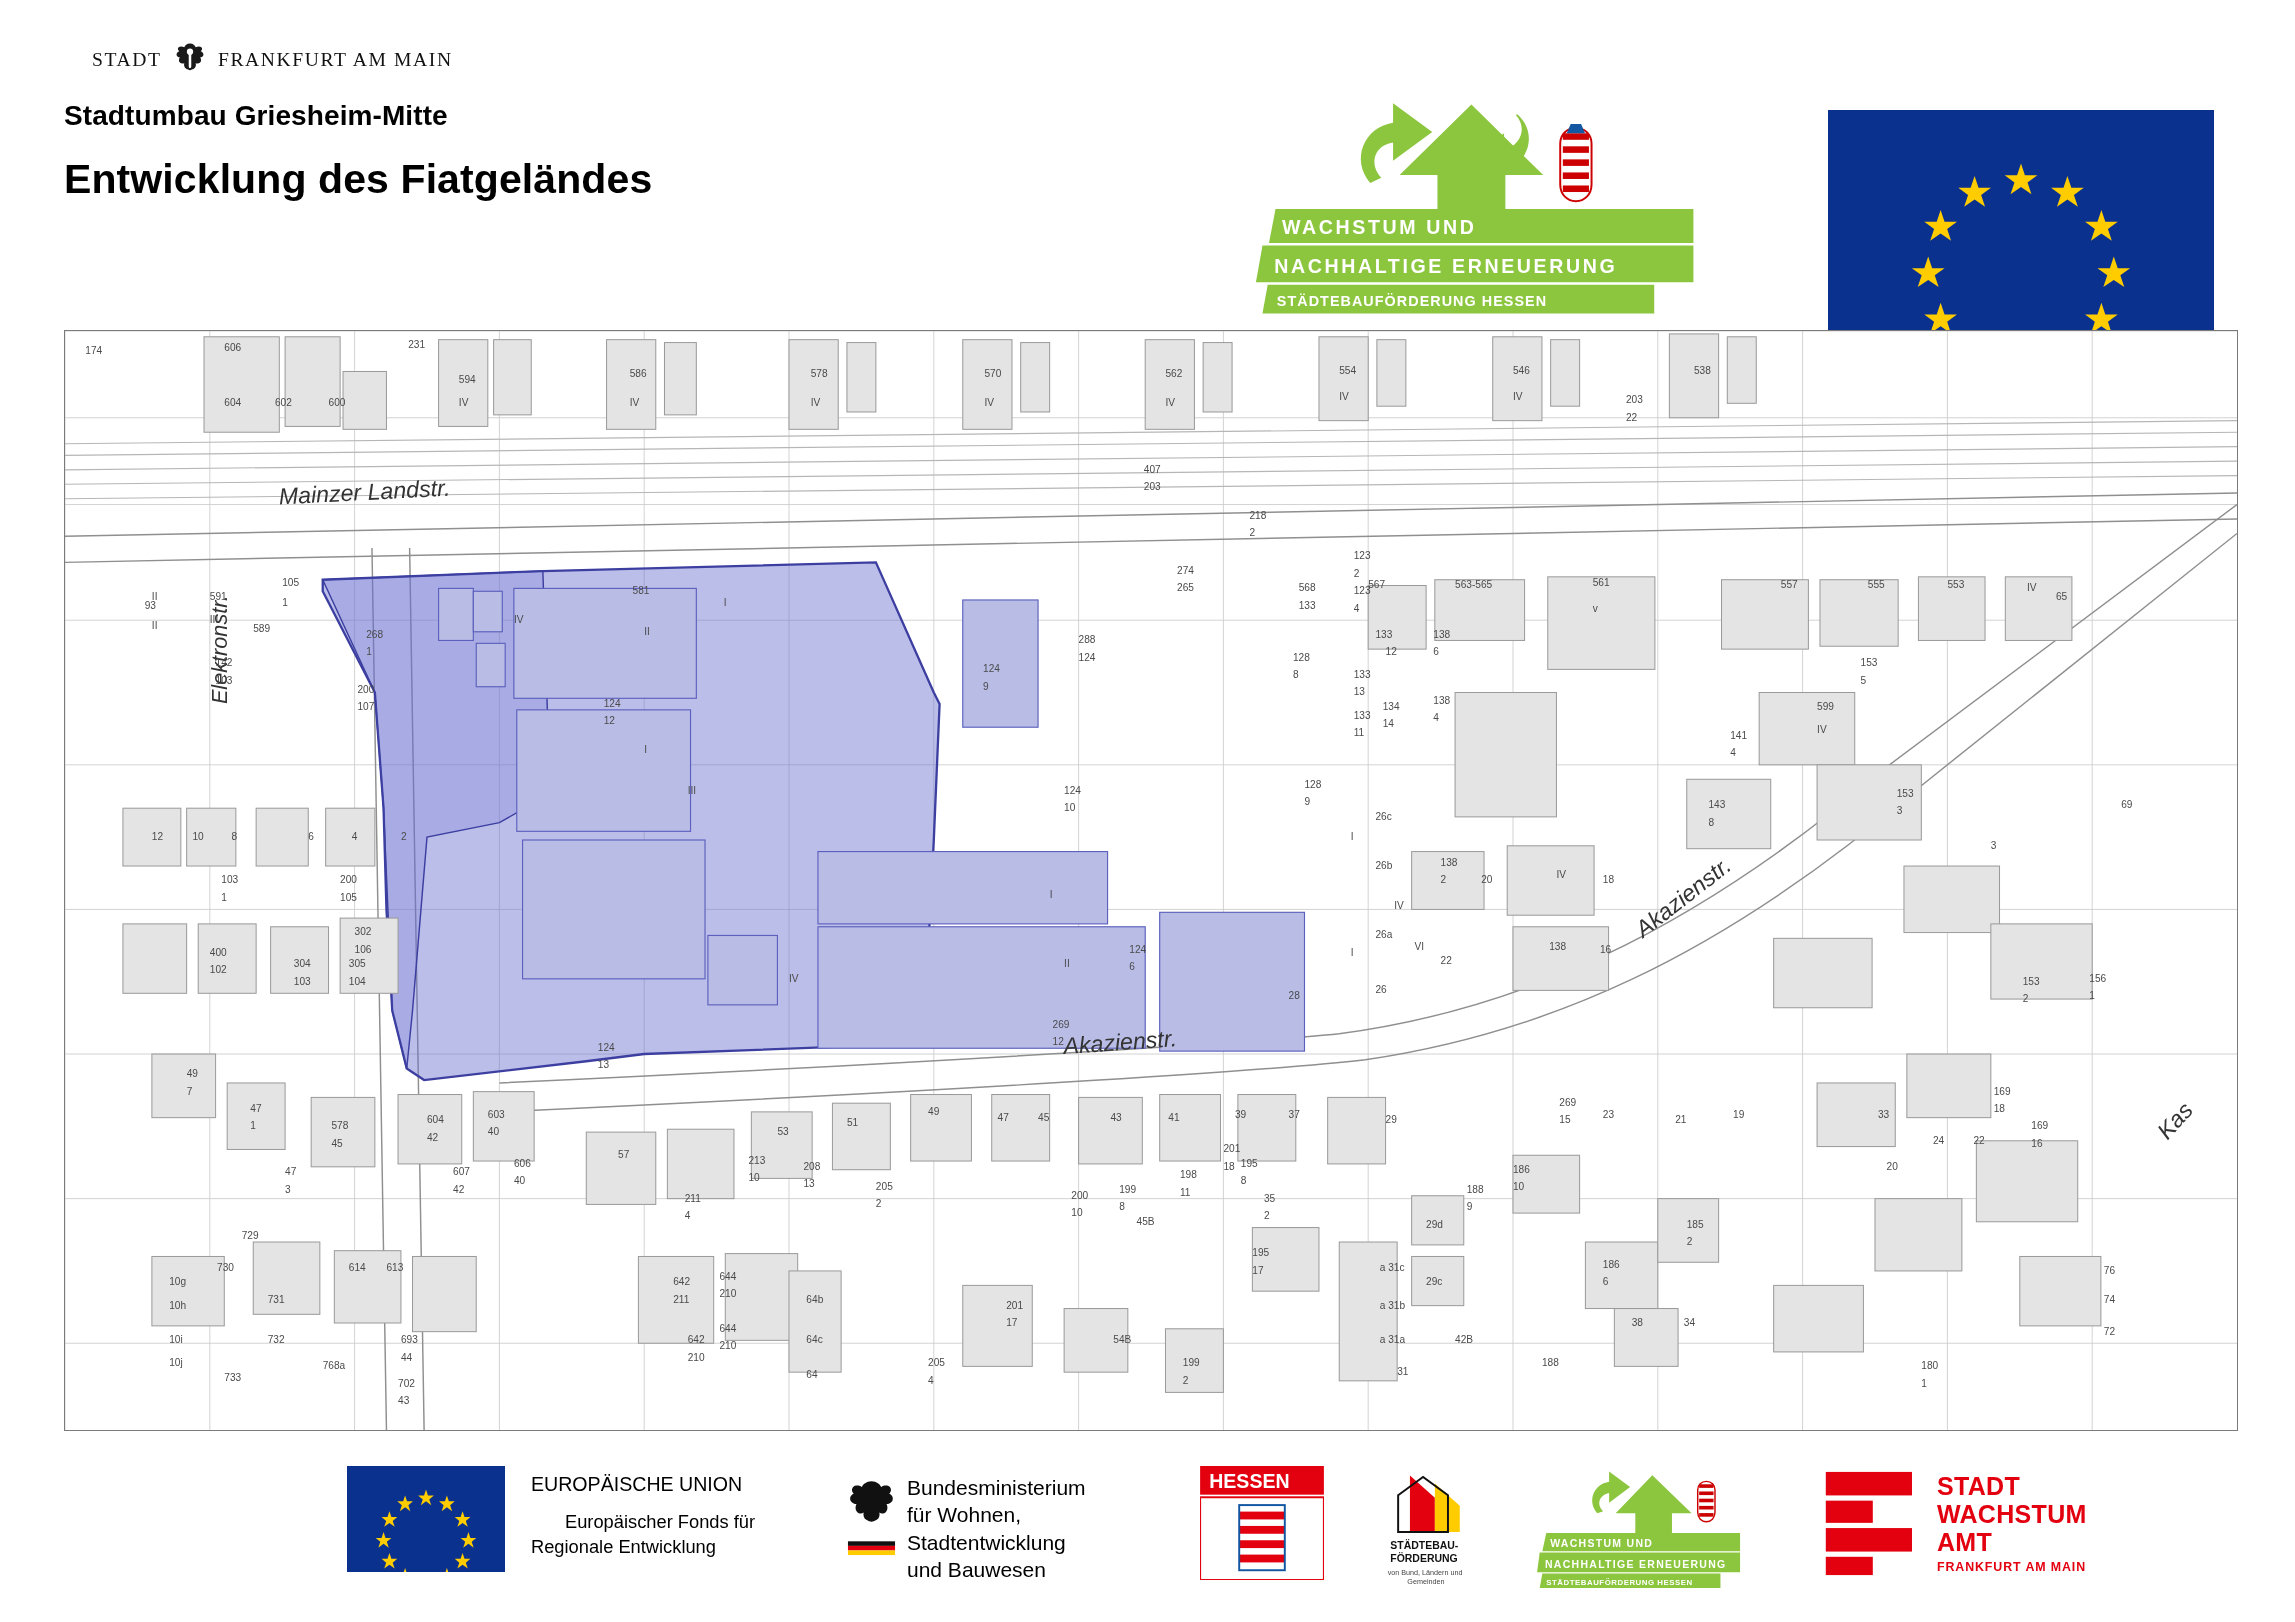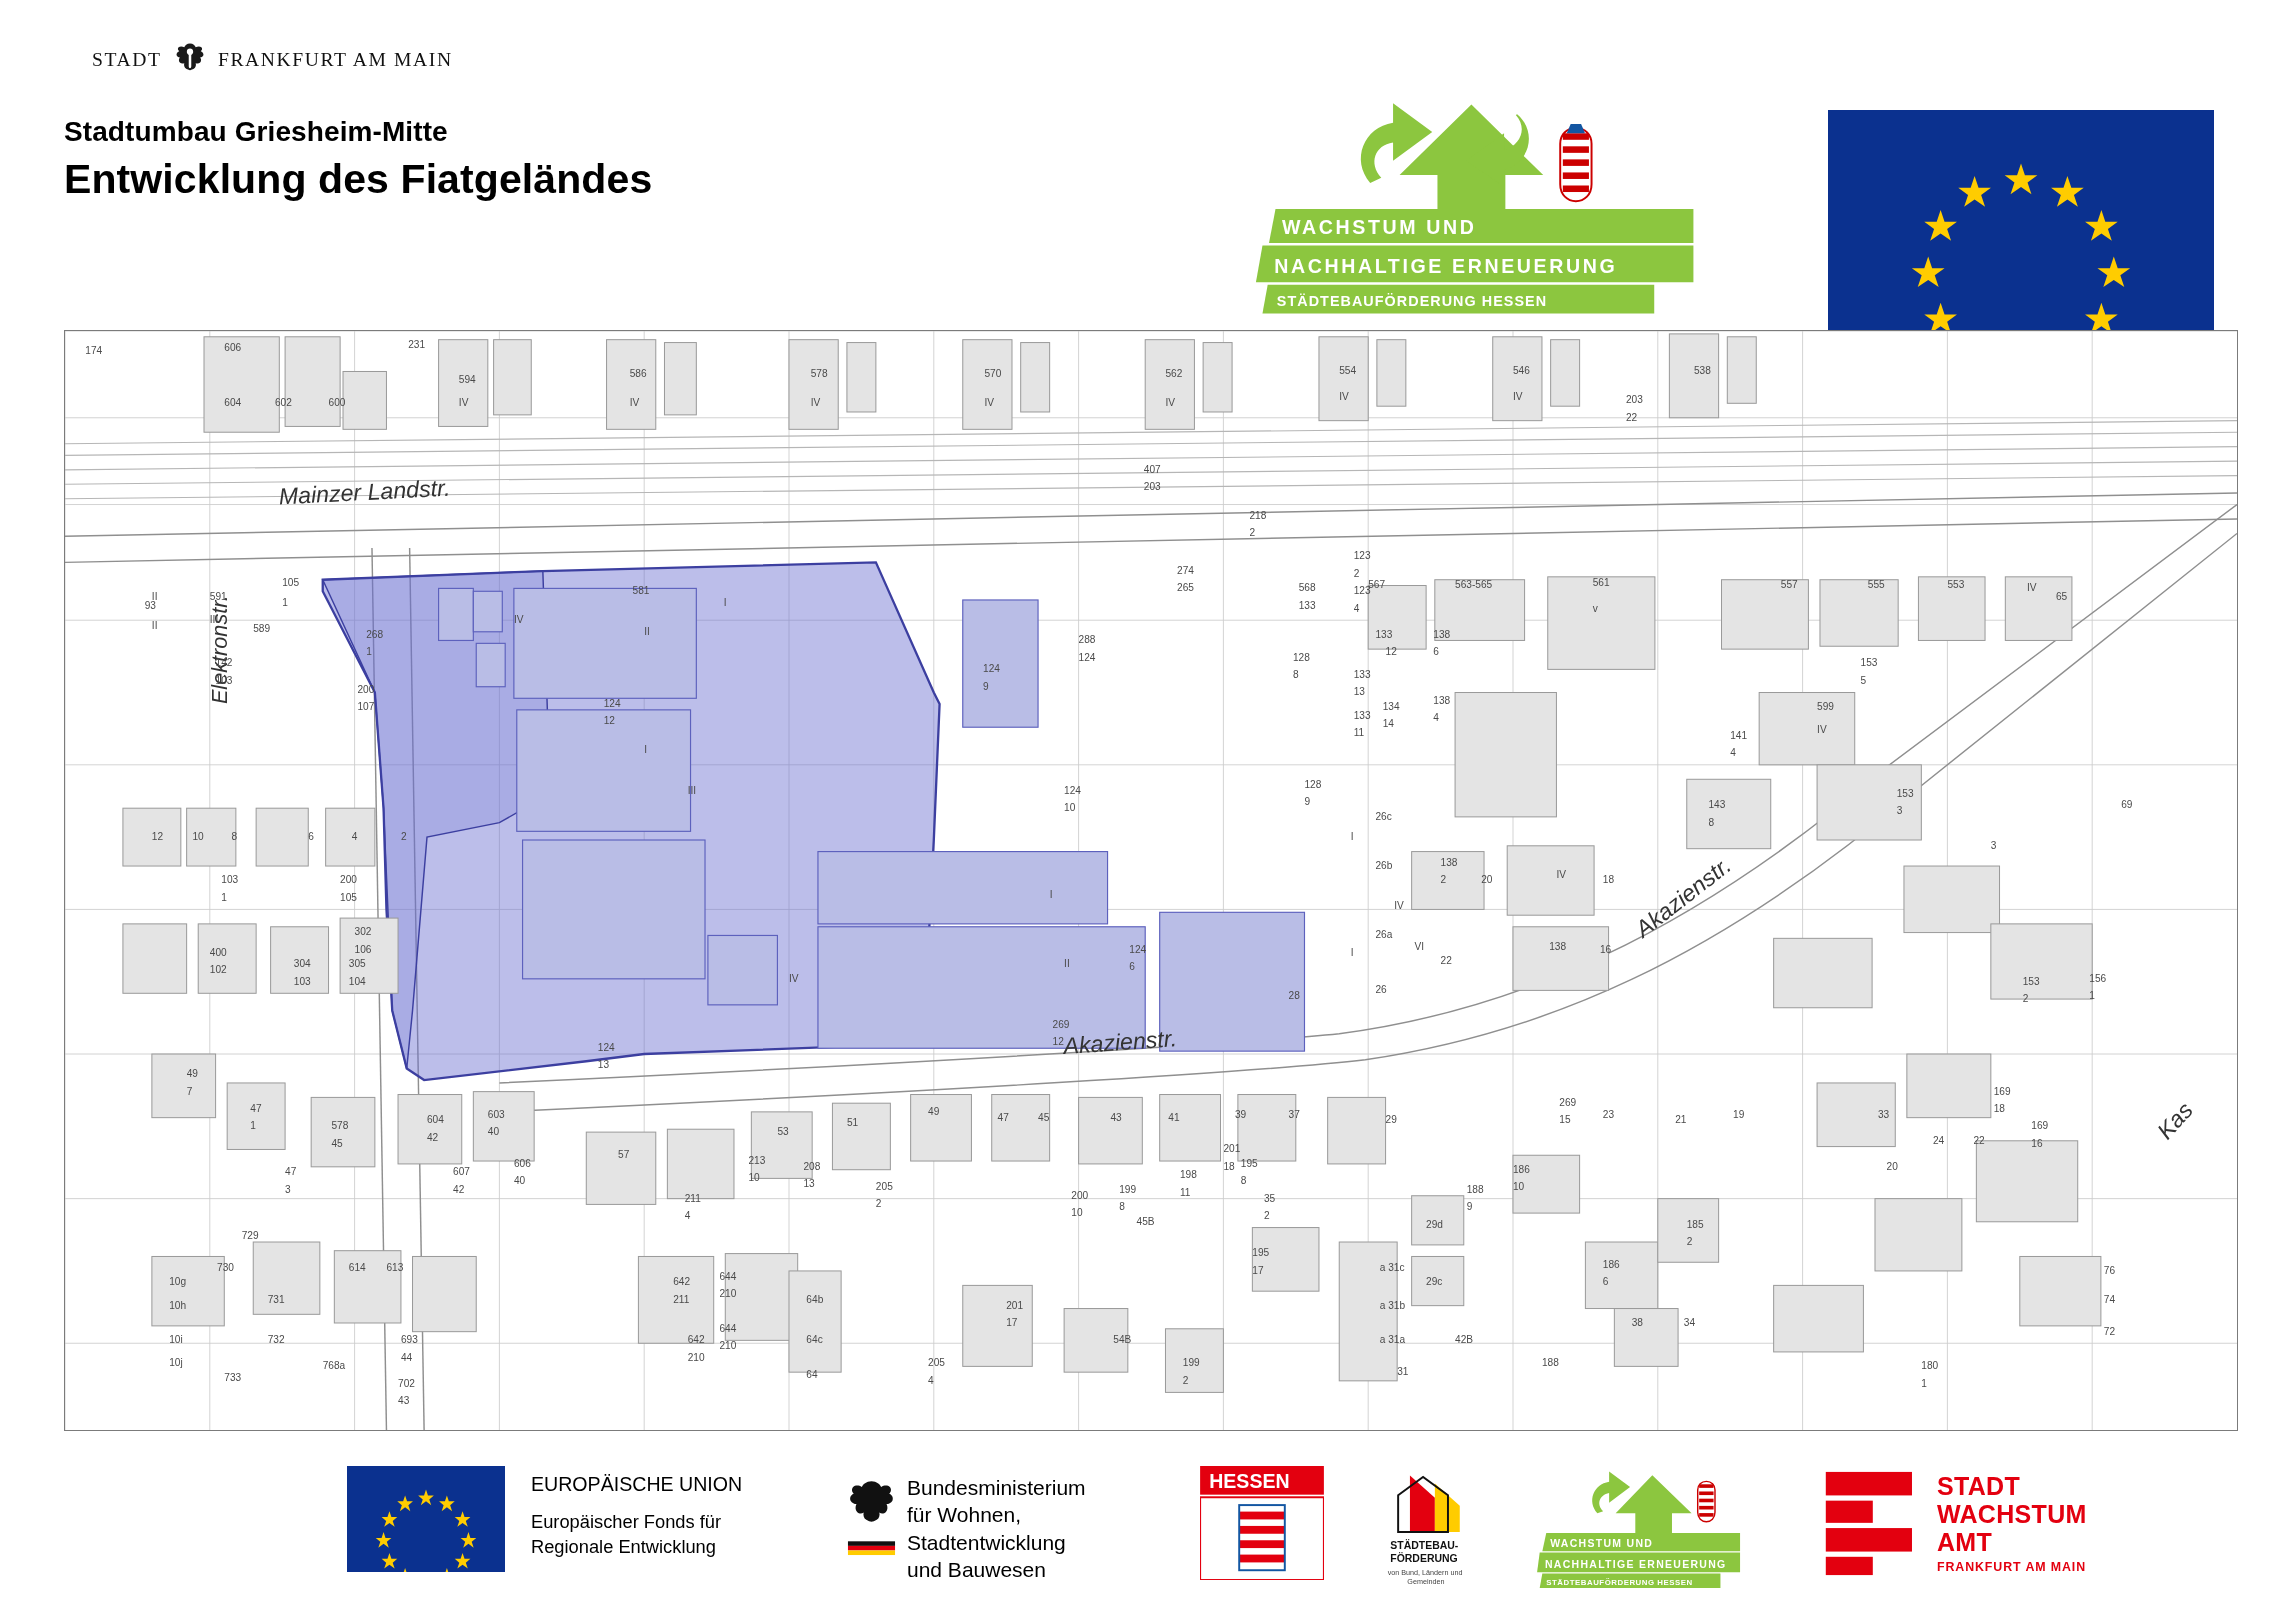--- a/index.html
+++ b/index.html
@@ -18,21 +18,21 @@
     position:absolute; left:92px; top:41px;
     display:flex; align-items:center; gap:9.2px;
   }
   .city-logo .eagle { width:38px; height:38px; }
   .city-logo .txt-left, .city-logo .txt-right {
     font-family:"Liberation Serif", serif;
     font-size:19.6px; letter-spacing:1.6px; color:#111;
     white-space:nowrap;
   }
   .title-sub {
-    position:absolute; left:64px; top:116px;
+    position:absolute; left:64px; top:100px;
     font-size:28px; font-weight:bold; letter-spacing:0.1px;
   }
   .title-main {
     position:absolute; left:64px; top:156px;
     font-size:41px; font-weight:bold; letter-spacing:0.1px;
   }
 
   
   .wachstum {
     position:absolute; left:1236px; top:98px; width:510px; height:222px;
@@ -56,21 +56,21 @@
     background:#ffffff;
     overflow:hidden;
   }
   .map-svg { position:absolute; left:0; top:0; width:2172px; height:1099px; }
 
   
   .footer { position:absolute; left:0; top:1452px; width:2013px; height:164px; }
   .f-eu-flag { position:absolute; left:347px; top:14.4px; width:158px; height:106px; background:#0b318f; }
   .f-eu-text { position:absolute; left:531px; top:19.6px; width:275px; font-size:18.3px; line-height:1.32; }
   .f-eu-text .l1 { font-size:19.6px; }
-  .f-eu-text .l2 { margin-top:13px; font-size:18.3px; }
+  .f-eu-text .l2 { margin-top:13px; font-size:18.3px;margin-left:34px; }
   .f-bmwsb { position:absolute; left:844px; top:19.6px; width:340px; }
   .f-bmwsb .bmtxt { position:absolute; left:63px; top:2.6px; font-size:21px; line-height:1.30; }
   .f-hessen { position:absolute; left:1200px; top:14.4px; width:124px; height:114px; }
   .f-staedtebau { position:absolute; left:1364px; top:17px; width:164px; height:118px; }
   .f-wachstum { position:absolute; left:1524px; top:18.3px; width:275px; height:118px; }
   .f-stadtplanung { position:absolute; left:1819px; top:15.7px; width:314px; height:118px; }
   .sp-text { position:absolute; left:118px; top:3.9px; font-size:25px; font-weight:bold; color:#e3000f; line-height:1.12; letter-spacing:0.3px; }
   .sp-sub { position:absolute; left:118px; top:92px; font-size:12.4px; font-weight:bold; color:#e3000f; letter-spacing:0.9px; }
 </style>
 </head>

